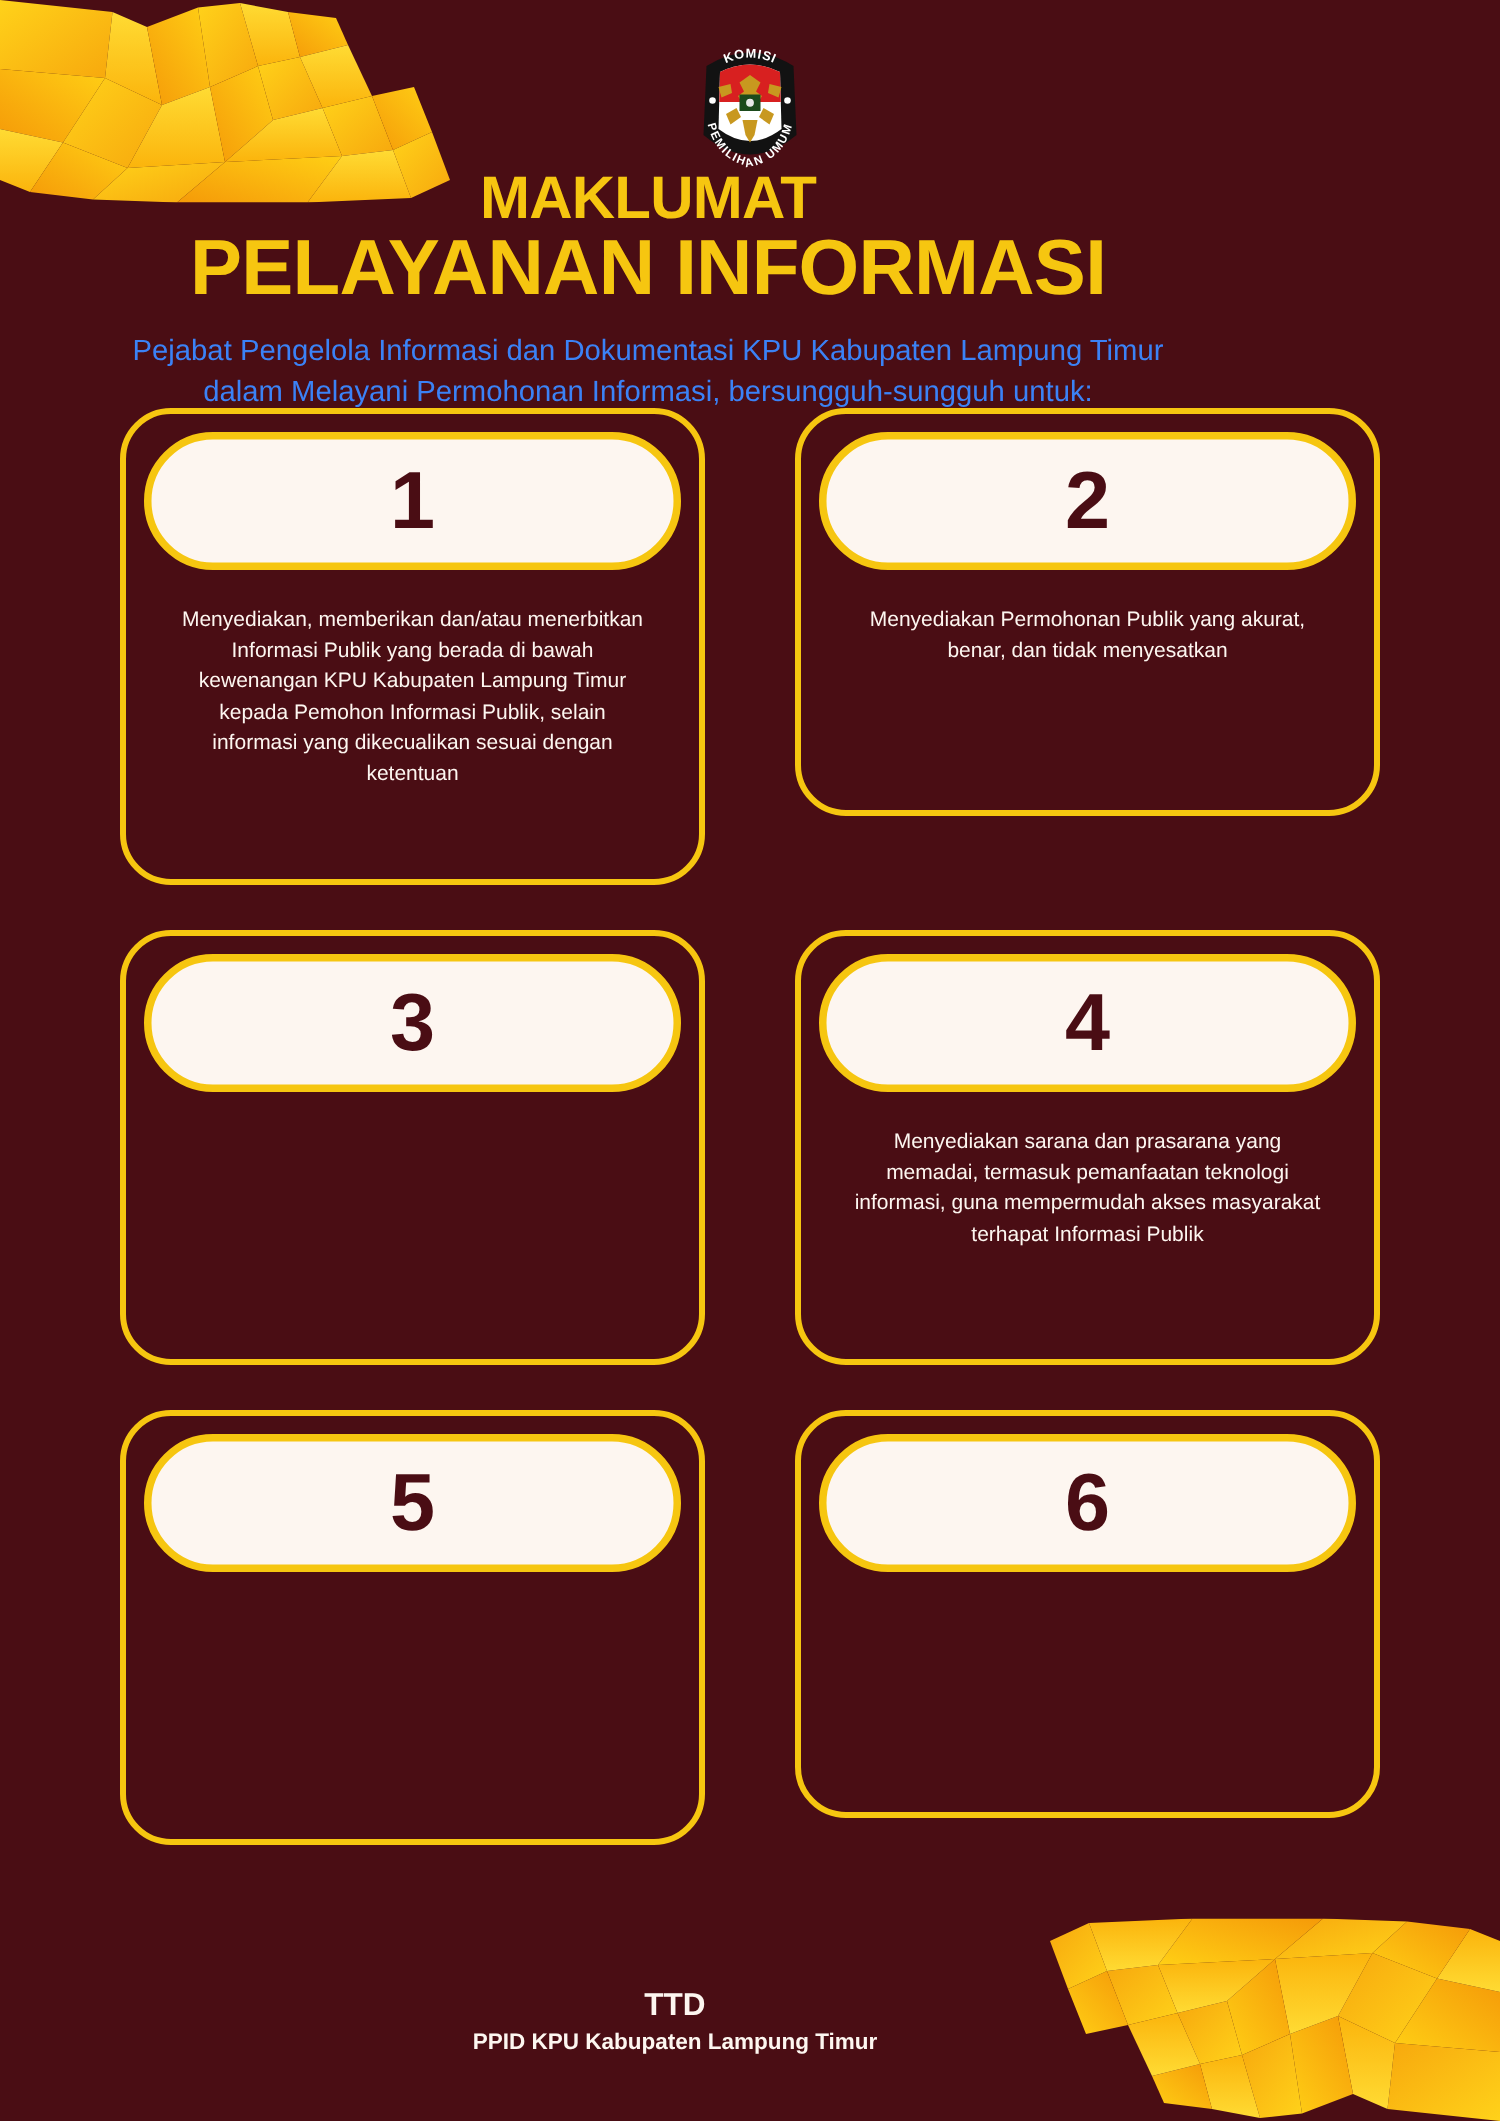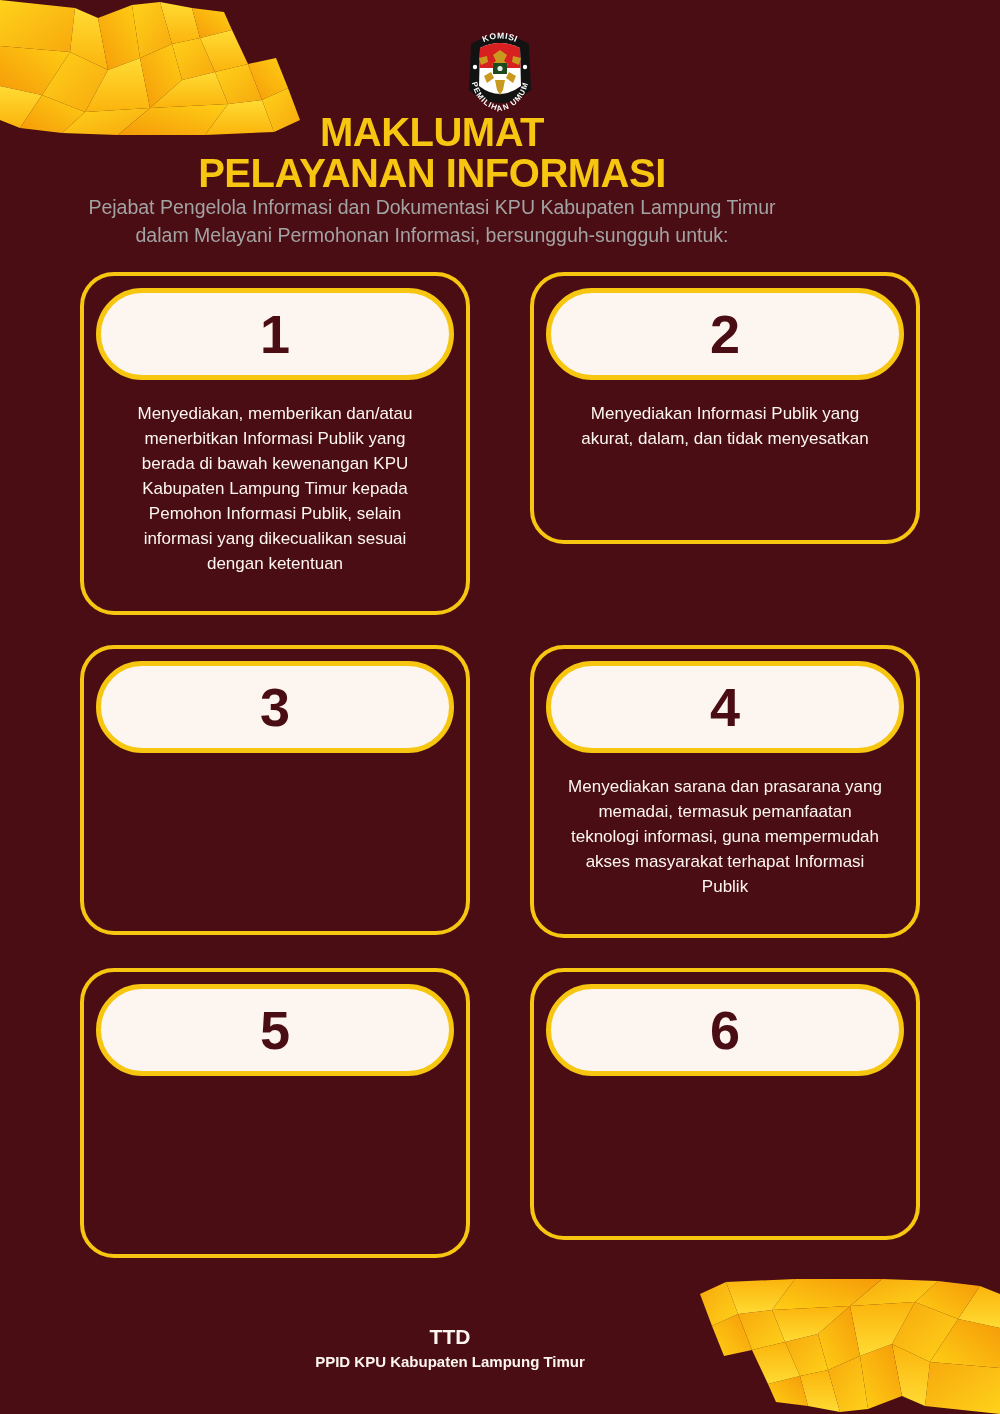--- a/index.html
+++ b/index.html
@@ -47,23 +47,24 @@
     width: 864px;
     text-align: center;
   }
   .title {
     color: #f6c610;
     font-weight: bold;
     font-size: 40px;
     line-height: 1.03;
     letter-spacing: -0.5px;
   }
-  .title-line2 { font-size: 40px; }
+  .title-line2 { font-size: 52px; }
   .subtitle {
-    color: #a3a3a3;
+    margin-top: 14px;
+    color: #3b82f6;
     font-size: 19.5px;
     line-height: 1.42;
     padding: 0 70px;
   }
 
   
   .grid {
     position: absolute;
     top: 272px;
     left: 80px;
@@ -97,21 +98,21 @@
   }
   .num {
     color: #4a0d14;
     font-weight: bold;
     font-size: 54px;
     line-height: 1;
   }
 
   .card-text {
     color: #fdf6f0;
-    font-size: 17px;
+    font-size: 14px;
     line-height: 1.47;
     text-align: center;
     padding: 22px 22px 0 22px;
   }
 
   
   .footer {
     position: absolute;
     bottom: 42px;
     left: 0;
@@ -239,21 +240,21 @@
       <div class="num-pill">
         <span class="num">1</span>
       </div>
       <div class="card-text">Menyediakan, memberikan dan/atau menerbitkan Informasi Publik yang berada di bawah kewenangan KPU Kabupaten Lampung Timur kepada Pemohon Informasi Publik, selain informasi yang dikecualikan sesuai dengan ketentuan</div>
     </div>
 
     <div class="card card-r2">
       <div class="num-pill">
         <span class="num">2</span>
       </div>
-      <div class="card-text">Menyediakan Informasi Publik yang akurat, dalam, dan tidak menyesatkan</div>
+      <div class="card-text">Menyediakan Permohonan Publik yang akurat, benar, dan tidak menyesatkan</div>
     </div>
 
     <div class="card card-r3">
       <div class="num-pill">
         <span class="num">3</span>
       </div>
     </div>
 
     <div class="card card-r3">
       <div class="num-pill">

